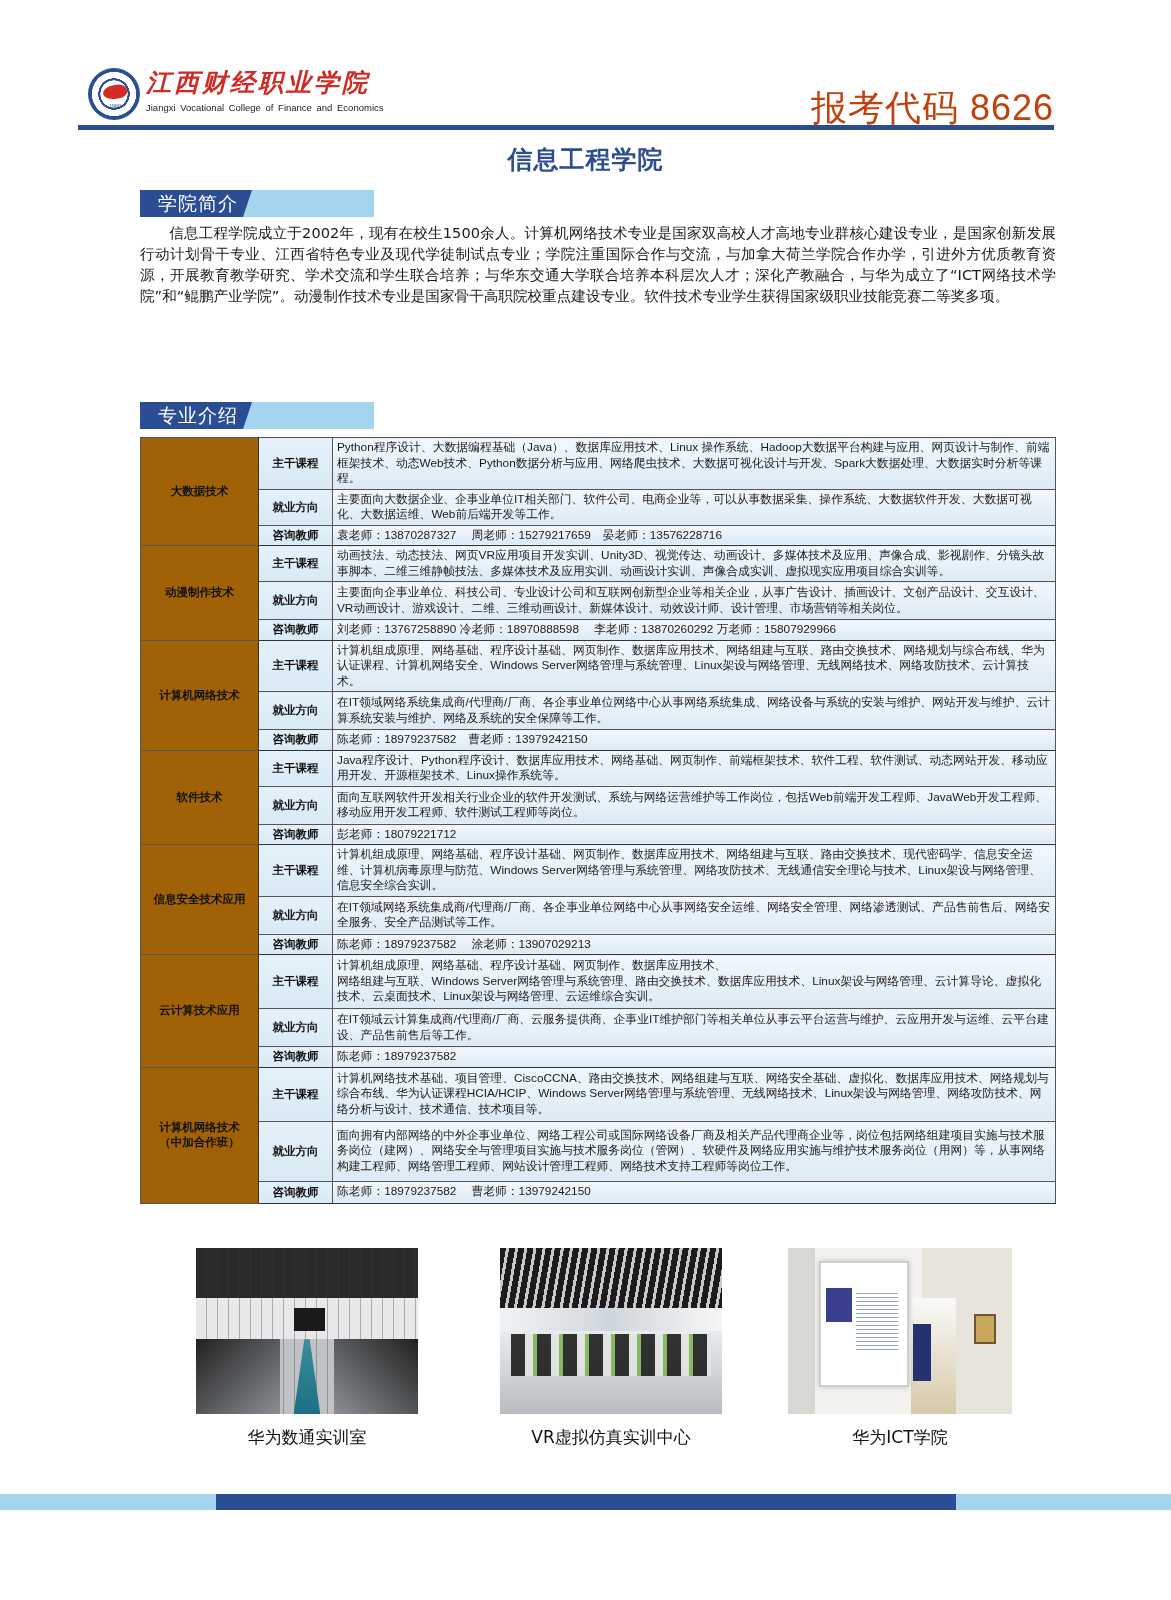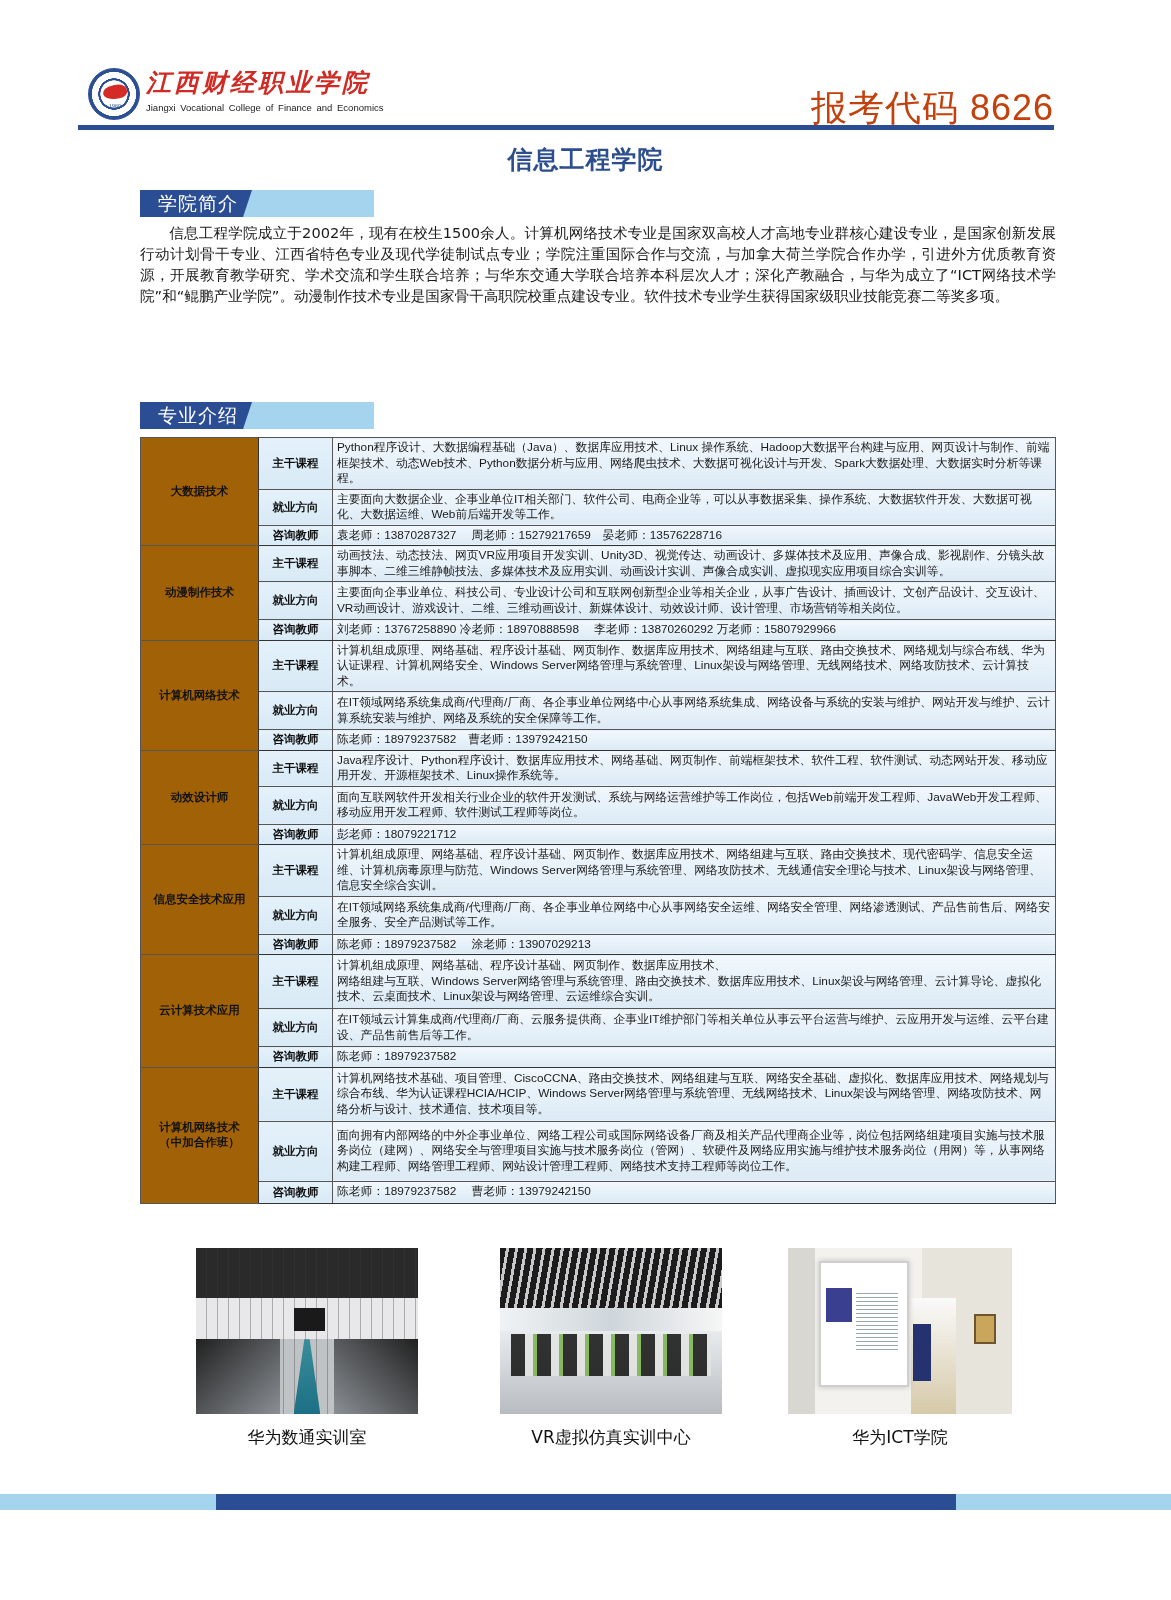--- a/index.html
+++ b/index.html
@@ -149,21 +149,21 @@
     <tr style="height:38px">
       <td class="kind">就业方向</td>
       <td class="content">在IT领域网络系统集成商/代理商/厂商、各企事业单位网络中心从事网络系统集成、网络设备与系统的安装与维护、网站开发与维护、云计算系统安装与维护、网络及系统的安全保障等工作。</td>
     </tr>
     <tr class="group-end" style="height:19px">
       <td class="kind">咨询教师</td>
       <td class="content">陈老师：18979237582　曹老师：13979242150</td>
     </tr>
 
     <tr style="height:36px">
-      <td class="name" rowspan="3">动效设计师</td>
+      <td class="name" rowspan="3">软件技术</td>
       <td class="kind">主干课程</td>
       <td class="content">Java程序设计、Python程序设计、数据库应用技术、网络基础、网页制作、前端框架技术、软件工程、软件测试、动态网站开发、移动应用开发、开源框架技术、Linux操作系统等。</td>
     </tr>
     <tr style="height:38px">
       <td class="kind">就业方向</td>
       <td class="content">面向互联网软件开发相关行业企业的软件开发测试、系统与网络运营维护等工作岗位，包括Web前端开发工程师、JavaWeb开发工程师、移动应用开发工程师、软件测试工程师等岗位。</td>
     </tr>
     <tr class="group-end" style="height:19px">
       <td class="kind">咨询教师</td>
       <td class="content">彭老师：18079221712</td>

